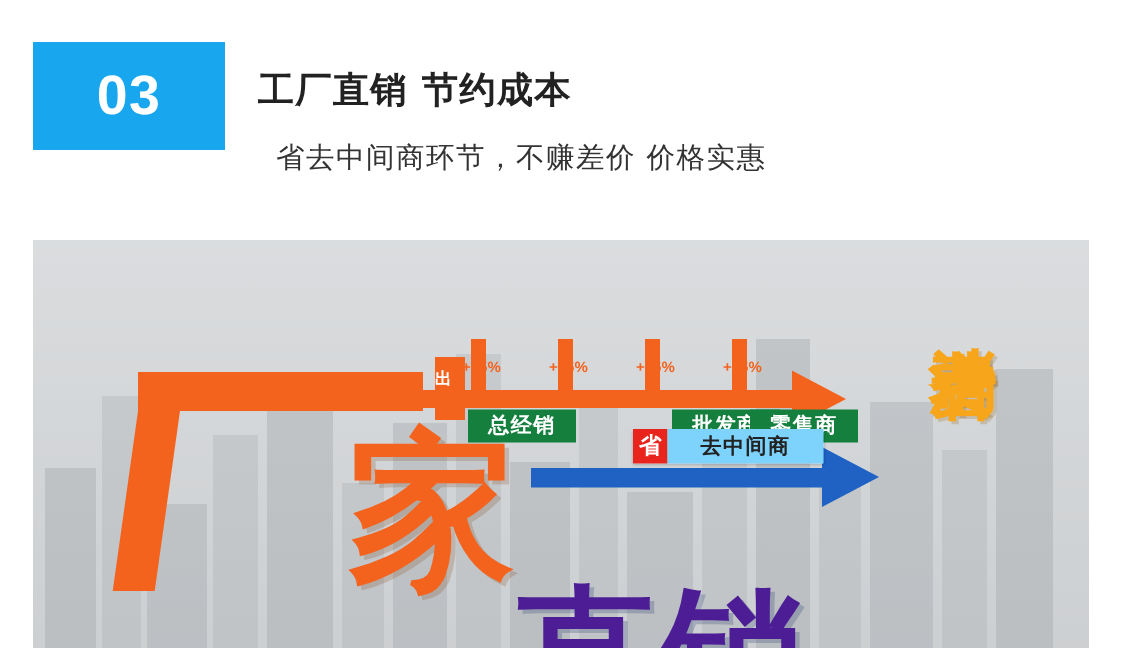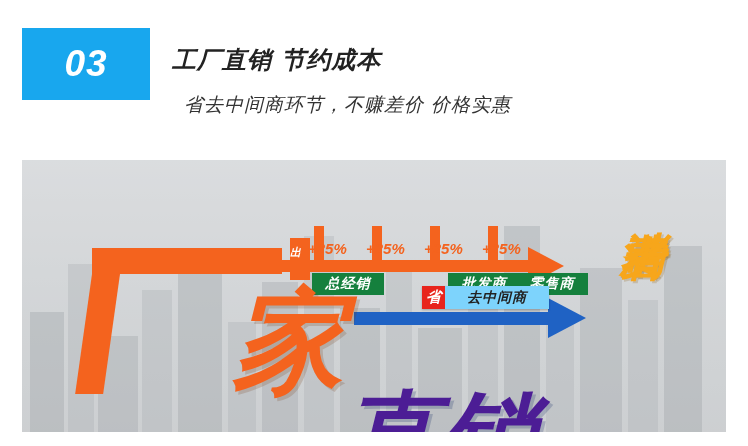--- a/index.html
+++ b/index.html
@@ -1,21 +1,21 @@
 <!DOCTYPE html>
 <html><head>
 <meta charset="utf-8">
 <style>
   html,body{margin:0;padding:0;}
   body{
     width:748px;height:446px;background:#ffffff;
     font-family:"Liberation Sans", sans-serif;
     overflow:hidden;
   }
-  .page{position:relative;width:748px;height:446px;font-style:italic;}
+  .page{position:relative;width:748px;height:446px;}
 
   
   .header{position:absolute;left:0;top:0;width:748px;height:150px;}
   .num-badge{
     position:absolute;left:22px;top:28px;width:128px;height:72px;
     background:#18a7ee;display:flex;align-items:center;justify-content:center;
   }
   .num-badge span{
     color:#ffffff;font-size:37px;font-weight:bold;letter-spacing:1px;
     font-family:"Liberation Sans", sans-serif;
@@ -57,21 +57,21 @@
   .rail{position:absolute;left:258px;top:100px;width:300px;height:12px;}
   .rail .bar{position:absolute;left:0;top:0;width:252px;height:12px;background:#f4631e;}
   .arrow-o{
     position:absolute;left:248px;top:-13px;width:0;height:0;
     border-top:19px solid transparent;border-bottom:19px solid transparent;
     border-left:36px solid #f4631e;
   }
   .tick{position:absolute;width:10px;background:#f4631e;}
 
   .plus{
-    position:absolute;color:#f4631e;font-size:15px;font-weight:bold;
+    position:absolute;color:#f4631e;font-size:10px;font-weight:bold;
     font-family:"Liberation Sans", sans-serif;white-space:nowrap;
   }
   .node{
     position:absolute;top:113px;height:22px;background:#15803d;color:#ffffff;
     font-size:14px;font-weight:bold;letter-spacing:1px;
     display:flex;align-items:center;justify-content:center;
     font-family:"DejaVu Sans", sans-serif;white-space:nowrap;padding:0 4px;
   }
 
   .chukou{
@@ -182,21 +182,21 @@
       <div class="arrow-o"></div>
     </div>
 
     <div class="plus" style="left:286px;top:80px;">+25%</div>
     <div class="plus" style="left:344px;top:80px;">+25%</div>
     <div class="plus" style="left:402px;top:80px;">+25%</div>
     <div class="plus" style="left:460px;top:80px;">+25%</div>
 
     <div class="node" style="left:290px;width:64px;">总经销</div>
     <div class="node" style="left:426px;width:64px;">批发商</div>
-    <div class="node" style="left:494px;width:64px;text-align:center;">零售商</div>
+    <div class="node" style="left:478px;width:64px;text-align:center;">零售商</div>
 
     <div class="blue-rail">
       <div class="bar"></div>
       <div class="arrow-b"></div>
     </div>
 
     <div class="saving">
       <div class="red">省</div>
       <div class="white">去中间商</div>
     </div>

